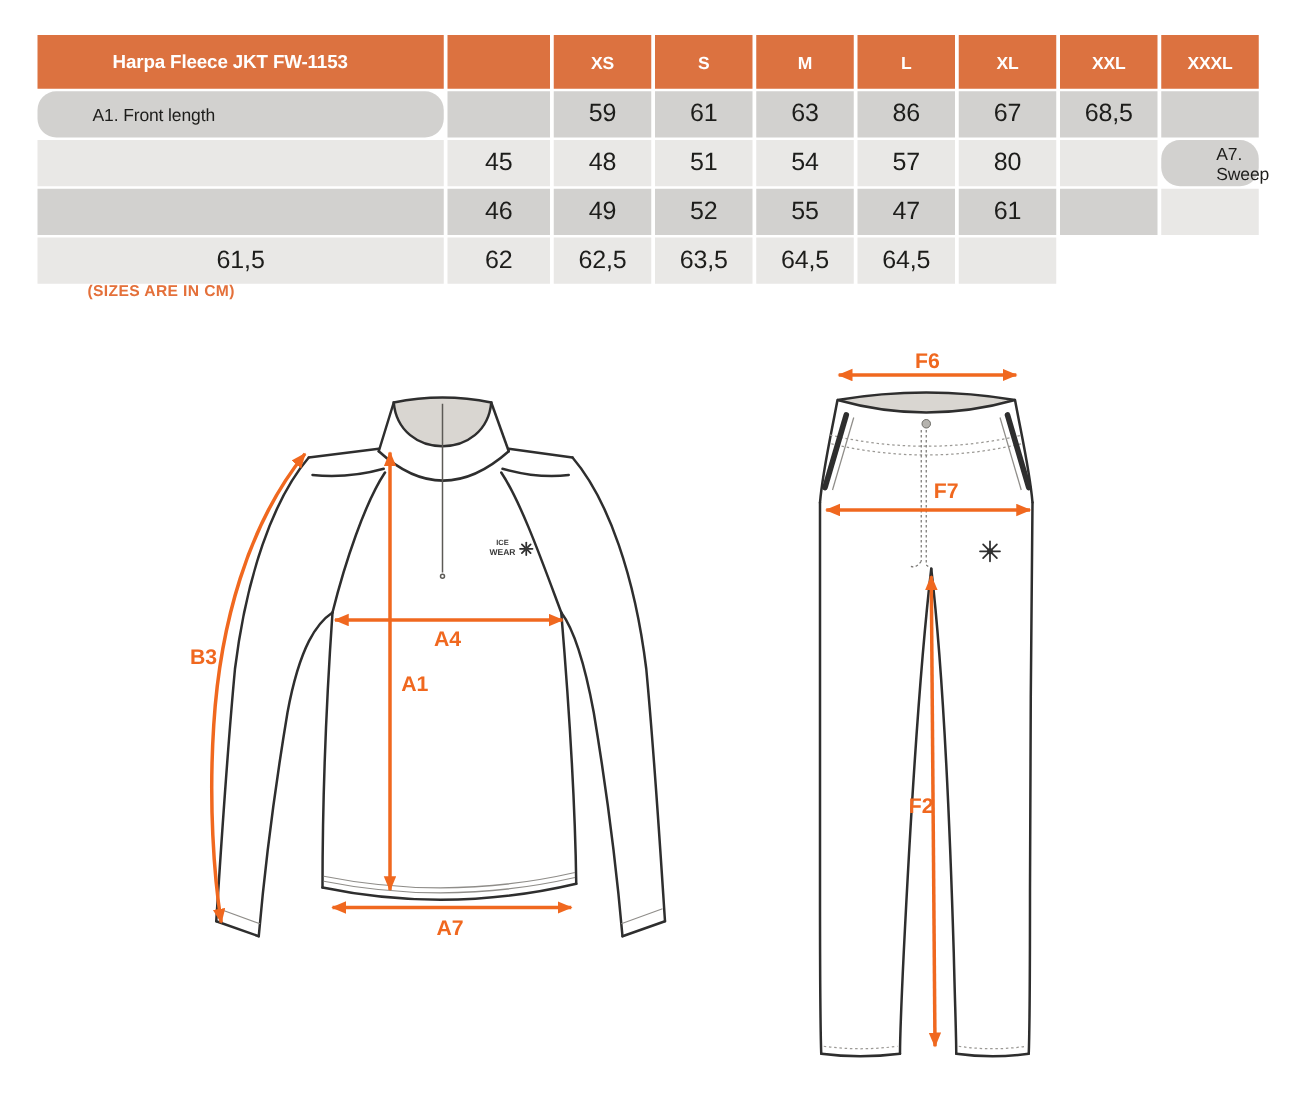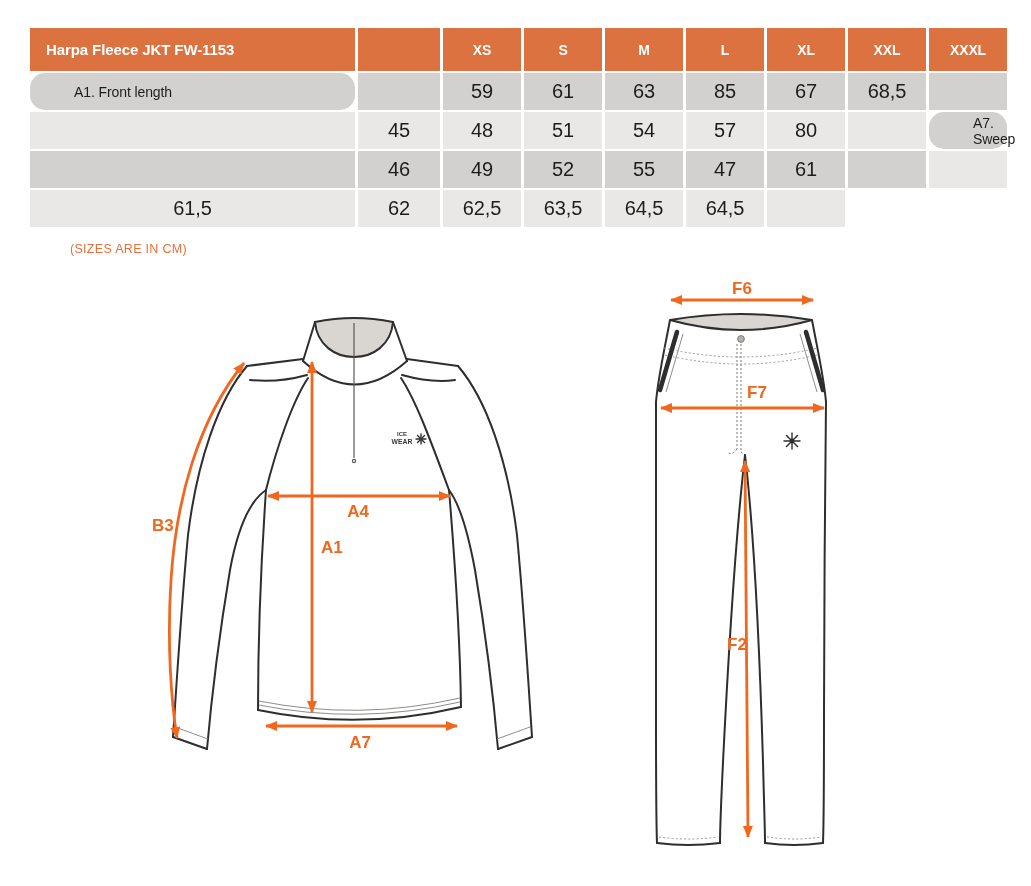--- a/index.html
+++ b/index.html
@@ -13,28 +13,28 @@
 
   
   #size-grid{
     position:absolute;left:30px;top:28px;width:977px;
     display:grid;grid-template-columns:325px 82px repeat(7,78px);
     grid-template-rows:43px repeat(4,37px);gap:2px 3px;background:#fff;
   }
   .cell{display:flex;align-items:center;justify-content:center;
         font-size:20px;color:var(--text-dark);letter-spacing:-0.1px;}
   .cell.h{background:var(--header-orange);color:#fff;font-weight:bold;font-size:14px;}
-  .cell.title{justify-content:flex-start;padding-left:16px;font-size:15px;}
+  .cell.title{justify-content:flex-start;padding-left:60px;font-size:15px;}
   .cell.rowlabel{justify-content:flex-start;padding-left:44px;font-size:14px;border-radius:15px;}
   .cell.dark{background:var(--row-dark);}
   .cell.light{background:var(--row-light);}
 
   
-  #sizes-note{position:absolute;left:70px;top:242px;color:var(--note-orange);
-    font-size:12.5px;font-weight:normal;letter-spacing:0.3px;}
+  #sizes-note{position:absolute;left:70px;top:226px;color:var(--note-orange);
+    font-size:12.5px;font-weight:bold;letter-spacing:0.3px;}
 
   
   svg{position:absolute;overflow:visible;}
   #jacket-svg{left:140px;top:300px;}
   #pants-svg{left:620px;top:282px;}
   .outline{fill:none;stroke:var(--line);stroke-width:2;stroke-linecap:round;stroke-linejoin:round;}
   .thin{fill:none;stroke:#8f8d89;stroke-width:1;}
   .stitch{fill:none;stroke:#9b9995;stroke-width:1;stroke-dasharray:2 2.2;}
   .grayfill{fill:var(--garment-gray);stroke:var(--line);stroke-width:2;}
   .arrow{fill:none;stroke:var(--arrow);stroke-width:2.8;}
@@ -59,21 +59,21 @@
       <div class="cell h">M</div>
       <div class="cell h">L</div>
       <div class="cell h">XL</div>
       <div class="cell h">XXL</div>
       <div class="cell h">XXXL</div>
       <div class="cell rowlabel dark">A1. Front length</div>
       <div class="cell dark"></div>
       <div class="cell dark">59</div>
       <div class="cell dark">61</div>
       <div class="cell dark">63</div>
-      <div class="cell dark">85</div>
+      <div class="cell dark">86</div>
       <div class="cell dark">67</div>
       <div class="cell dark">68,5</div>
       <div class="cell dark"></div>
       <div class="cell light"></div>
       <div class="cell light">45</div>
       <div class="cell light">48</div>
       <div class="cell light">51</div>
       <div class="cell light">54</div>
       <div class="cell light">57</div>
       <div class="cell light">80</div>

